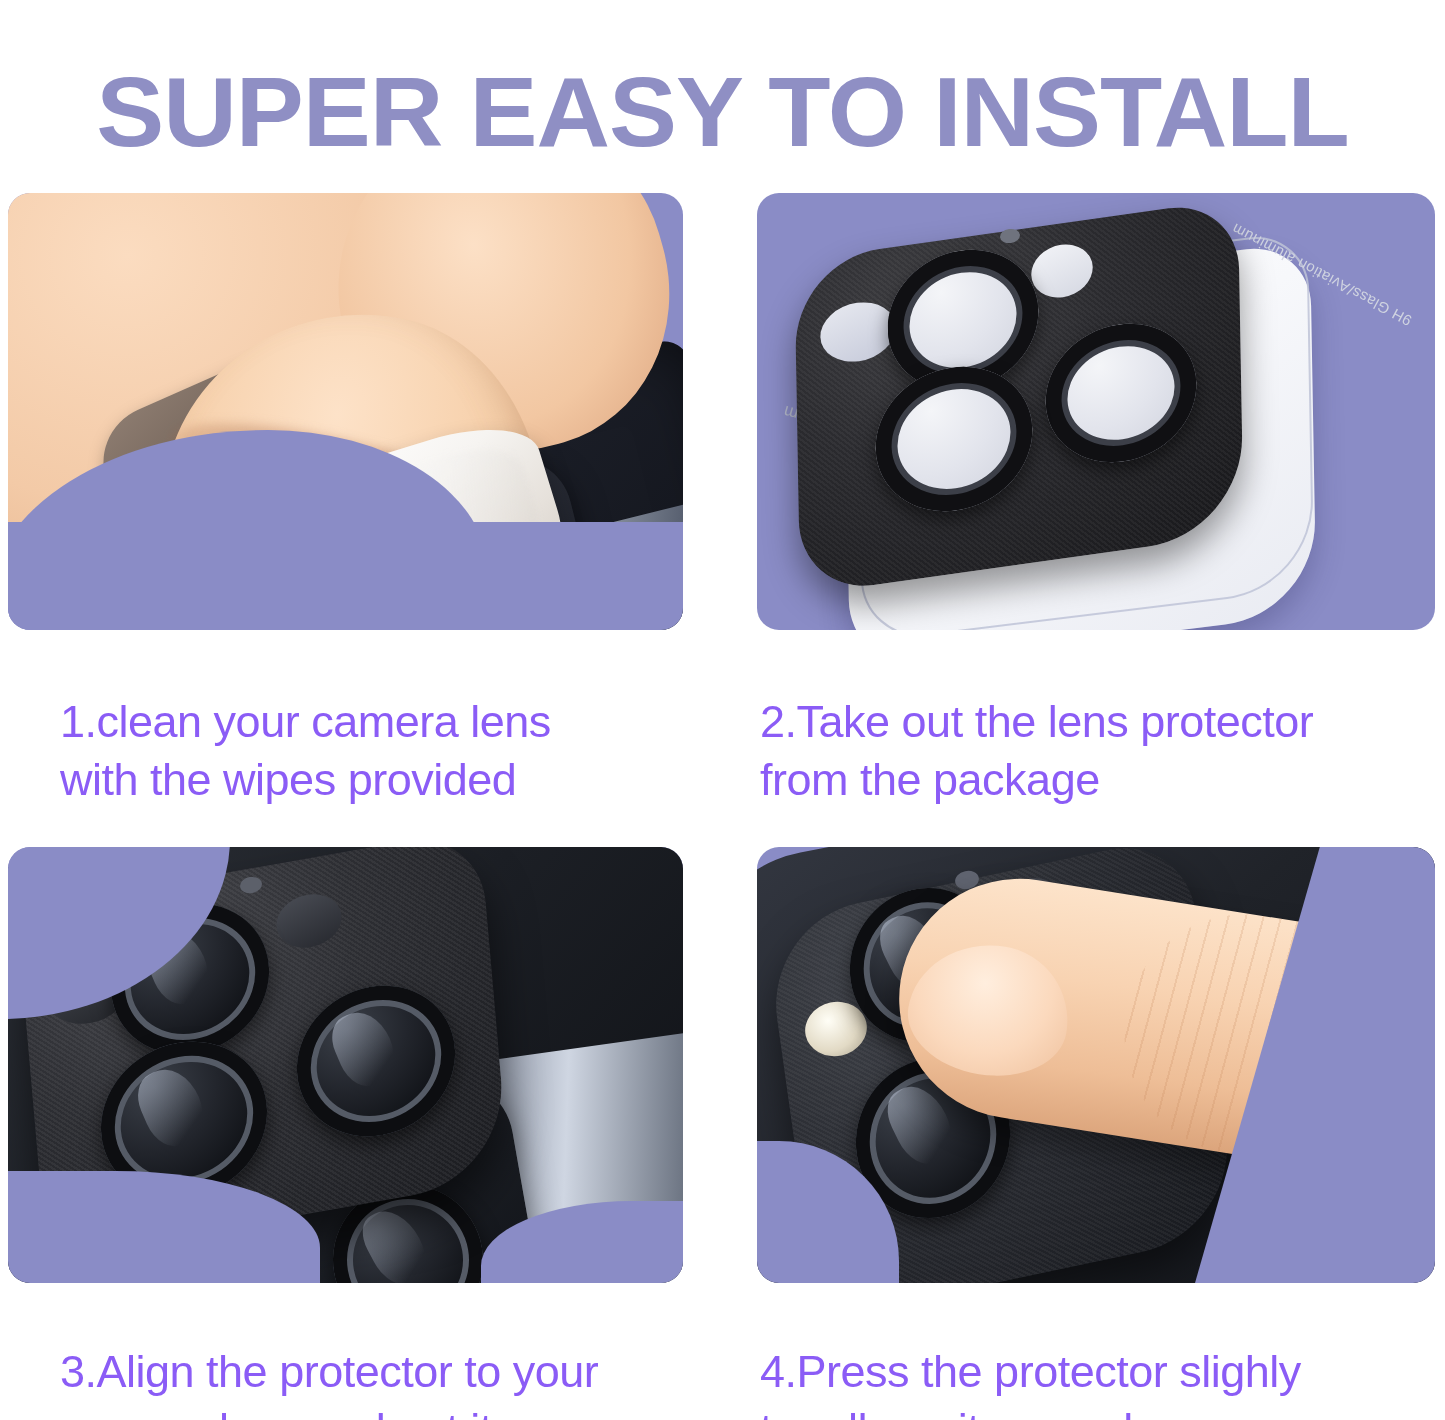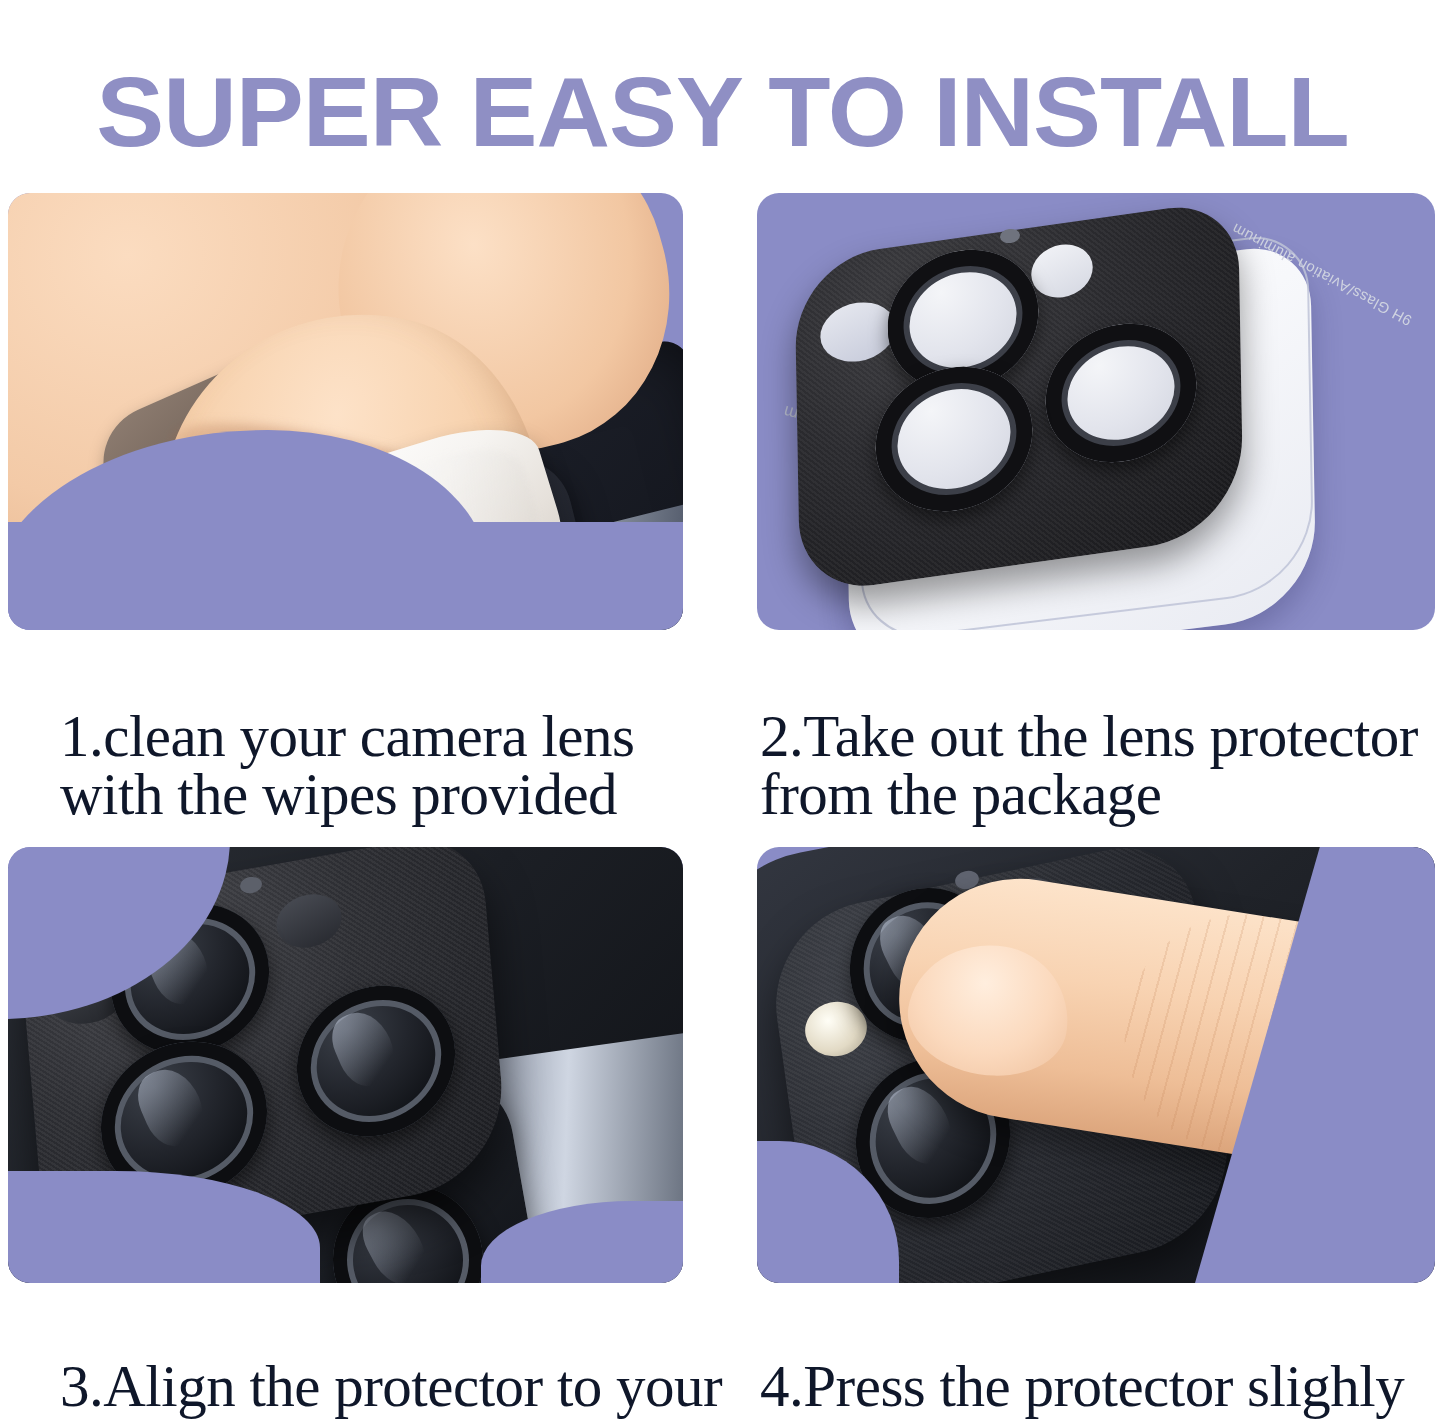--- a/index.html
+++ b/index.html
@@ -50,24 +50,24 @@
   .p1 { left: 8px;   top: 193px; width: 675px; height: 437px; }
   .p2 { left: 757px; top: 193px; width: 678px; height: 437px; }
   .p3 { left: 8px;   top: 847px; width: 675px; height: 436px; }
   .p4 { left: 757px; top: 847px; width: 678px; height: 436px; }
 
   .scene { position: absolute; inset: 0; }
 
   
   .caption {
     position: absolute;
-    color: #0f172a;
-    font-family: Liberation Serif, serif;
+    color: #8b5cf6;
+    font-family: Liberation Sans, sans-serif;
     font-weight: 400;
-    font-size: 59px;
+    font-size: 45px;
     line-height: 58px;
     letter-spacing: -0.5px;
     white-space: pre-line;
   }
   .c1 { left: 60px;  top: 648px;  width: 660px; }
   .c2 { left: 760px; top: 648px;  width: 690px; }
   .c3 { left: 60px;  top: 1298px; width: 690px; }
   .c4 { left: 760px; top: 1298px; width: 690px; }
 
   

